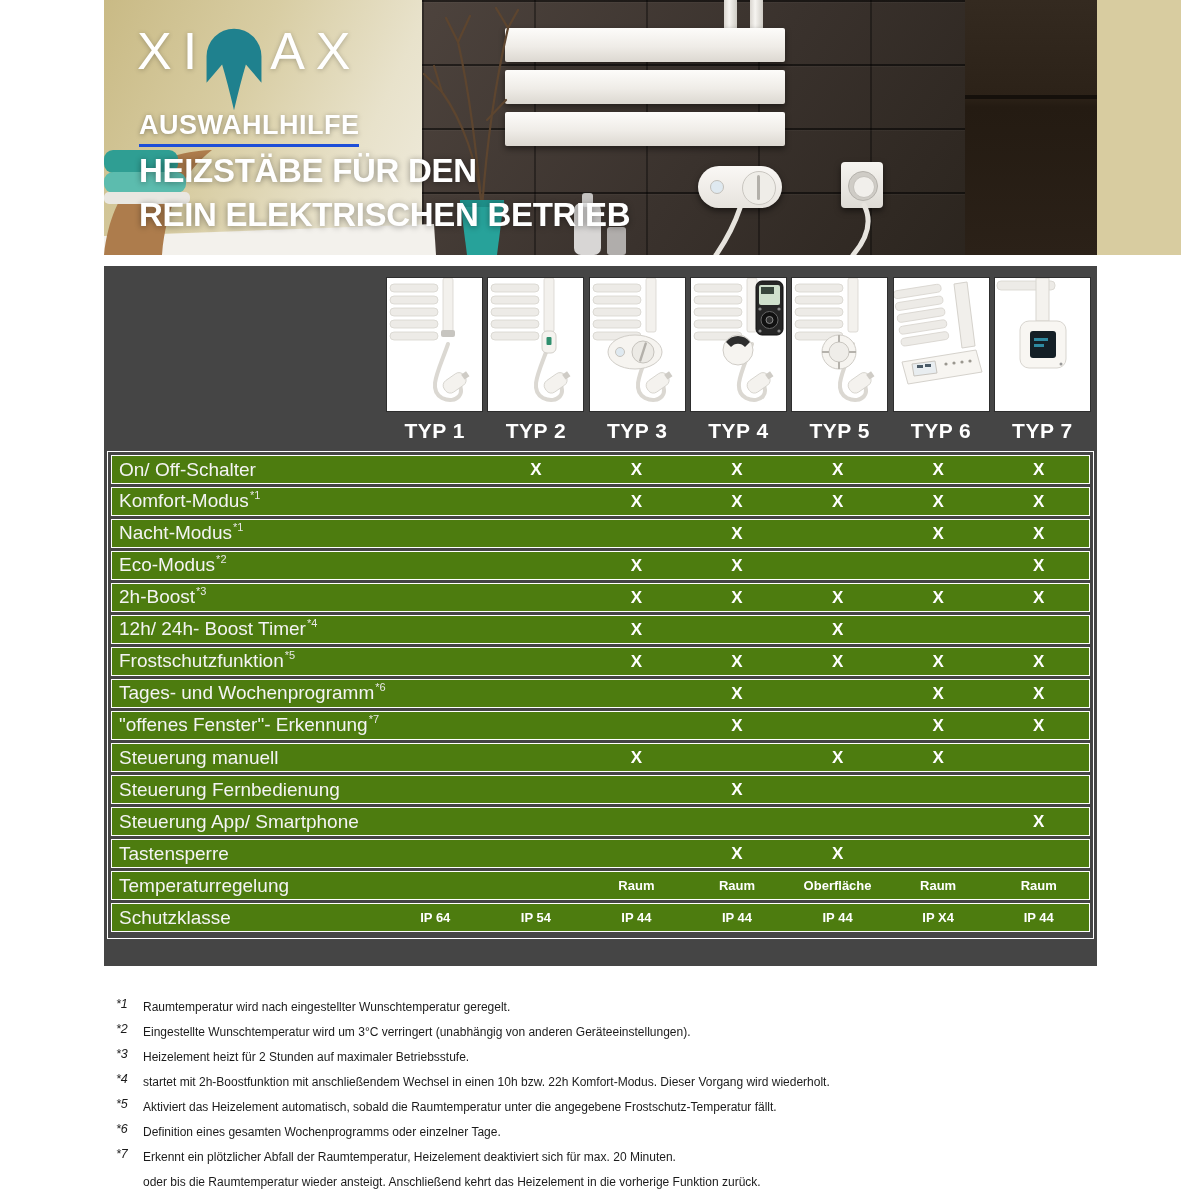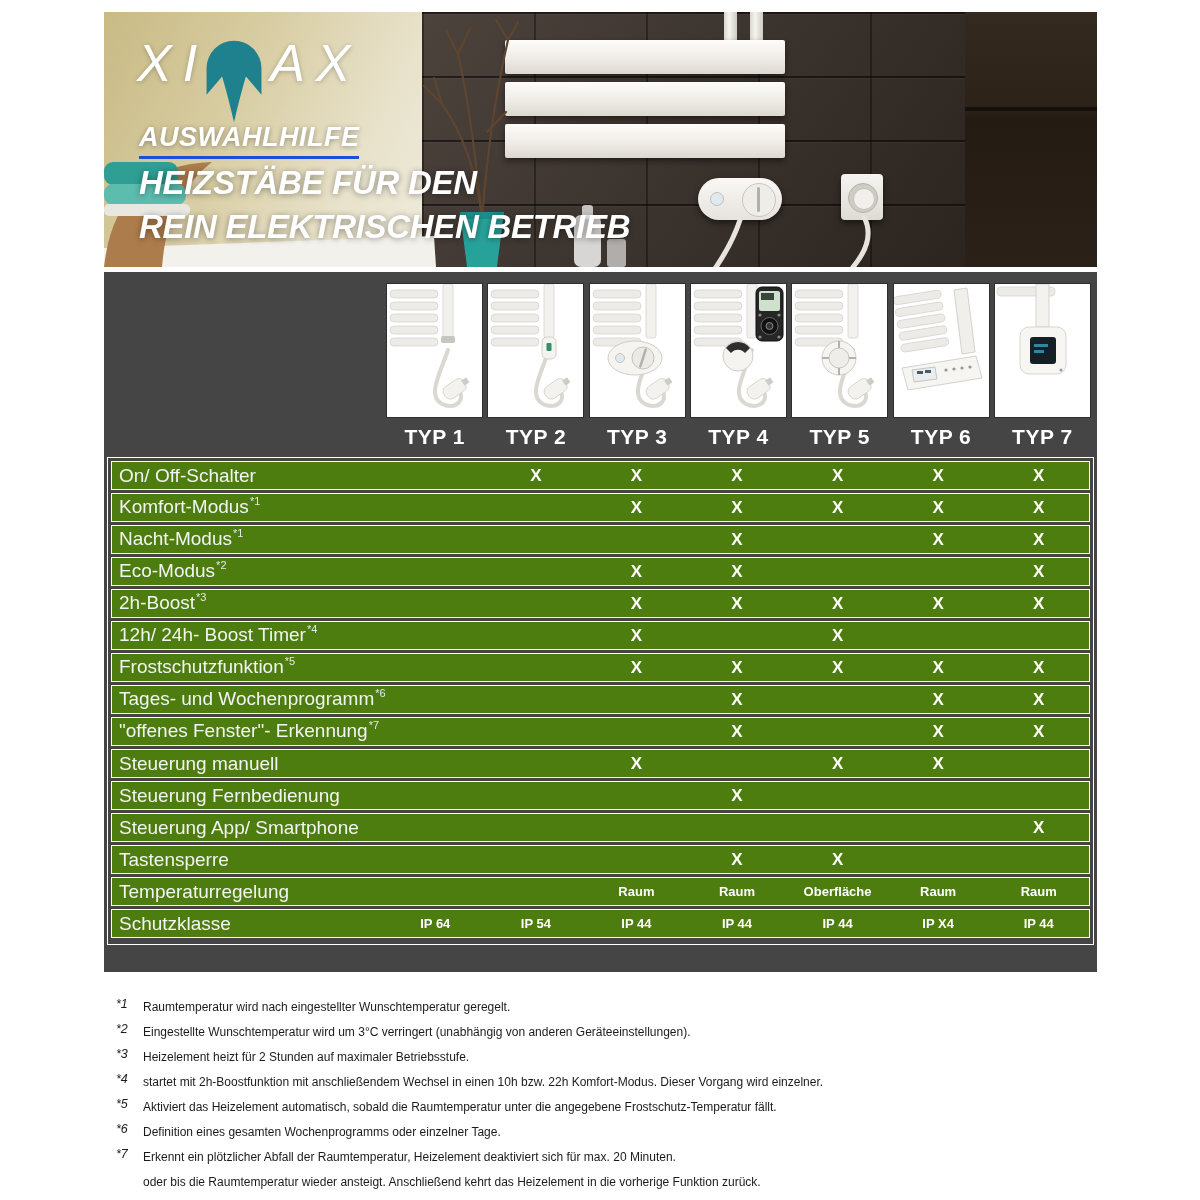--- a/index.html
+++ b/index.html
@@ -1,20 +1,20 @@
 <!DOCTYPE html>
 <html><head>
 <meta charset="utf-8">
 <style>
   html,body{margin:0;padding:0;background:#fff;}
   .page{position:relative;width:1200px;height:1200px;background:#fff;overflow:hidden;
         font-family:"Liberation Sans","DejaVu Sans",sans-serif;}
 
   
-  .hero{position:absolute;left:104px;top:12px;width:993px;height:255px;overflow:hidden;background:#d8cca0;font-style:italic;}
+  .hero{position:absolute;left:104px;top:0;width:1077px;height:255px;overflow:hidden;background:#d8cca0;}
   .hero-left{position:absolute;left:0;top:0;width:318px;height:255px;
              background:linear-gradient(115deg,#c9ba85 0%,#d8cda3 40%,#e8e2cb 75%,#efebdd 100%);}
   .hero-right{position:absolute;left:318px;top:0;width:675px;height:255px;
               background-color:#39322e;
               background-image:
                 repeating-linear-gradient(to bottom, rgba(0,0,0,.55) 0 2px, rgba(255,255,255,.03) 2px 3px, transparent 3px 64px),
                 repeating-linear-gradient(to right, rgba(0,0,0,.35) 0 2px, transparent 2px 112px),
                 linear-gradient(125deg,#4d433d 0%,#3a322d 45%,#262019 100%);}
   .cabinet{position:absolute;left:861px;top:0;width:132px;height:255px;
            background:linear-gradient(180deg,#342a20 0%,#2c2218 38%,#241b12 42%,#2b2118 100%);}
@@ -43,21 +43,21 @@
         text-shadow:0 1px 5px rgba(0,0,0,.25);}
   .logo svg{margin:4px 6px 0 -4px;}
   .kicker{position:absolute;left:35px;top:110px;color:#fff;font-size:27px;font-weight:700;
           letter-spacing:.5px;border-bottom:3px solid #1d4ed8;padding-bottom:3px;
           text-shadow:0 1px 5px rgba(0,0,0,.35);}
   .title1,.title2{position:absolute;left:35px;color:#fff;font-size:33px;font-weight:700;
           letter-spacing:-.3px;text-shadow:0 1px 6px rgba(0,0,0,.4);white-space:nowrap;}
   .title1{top:152px;} .title2{top:196px;}
 
   
-  .panel{position:absolute;left:104px;top:272px;width:993px;height:700px;background:#454545;}
+  .panel{position:absolute;left:104px;top:266px;width:993px;height:700px;background:#454545;}
   .grid7{display:grid;grid-template-columns:276px repeat(7,1fr);}
   .products{padding:12px 4px 0 4px;}
   .photo{width:95px;height:133px;background:#fff;margin:0 auto;box-shadow:0 0 0 1px #2e2e2e;}
   .typ-row{height:40px;align-items:center;padding:0 4px;}
   .typ-cell{color:#fff;font-size:21px;font-weight:700;text-align:center;letter-spacing:.5px;}
   .table-box{margin:0 3px;border:1px solid #fff;padding:3px;}
   .t-row{display:grid;grid-template-columns:273px repeat(7,1fr);height:27px;margin-bottom:3px;
          border:1px solid #fff;background:#4d7c0f;align-items:center;}
   .t-label{color:#f4f4f4;font-size:19px;padding-left:7px;white-space:nowrap;}
   .t-label sup{font-size:11px;position:relative;top:-1px;margin-left:1px;color:#e8e8e8;}
@@ -462,21 +462,21 @@
       <div class="fn">
         <span class="fn-mark">*2</span>
                  <span class="fn-text">Eingestellte Wunschtemperatur wird um 3°C verringert (unabhängig von anderen Geräteeinstellungen).</span>
       </div>
       <div class="fn">
         <span class="fn-mark">*3</span>
                  <span class="fn-text">Heizelement heizt für 2 Stunden auf maximaler Betriebsstufe.</span>
       </div>
       <div class="fn">
         <span class="fn-mark">*4</span>
-                 <span class="fn-text">startet mit 2h-Boostfunktion mit anschließendem Wechsel in einen 10h bzw. 22h Komfort-Modus. Dieser Vorgang wird einzelner.</span>
+                 <span class="fn-text">startet mit 2h-Boostfunktion mit anschließendem Wechsel in einen 10h bzw. 22h Komfort-Modus. Dieser Vorgang wird wiederholt.</span>
       </div>
       <div class="fn">
         <span class="fn-mark">*5</span>
                  <span class="fn-text">Aktiviert das Heizelement automatisch, sobald die Raumtemperatur unter die angegebene Frostschutz-Temperatur fällt.</span>
       </div>
       <div class="fn">
         <span class="fn-mark">*6</span>
                  <span class="fn-text">Definition eines gesamten Wochenprogramms oder einzelner Tage.</span>
       </div>
       <div class="fn">

